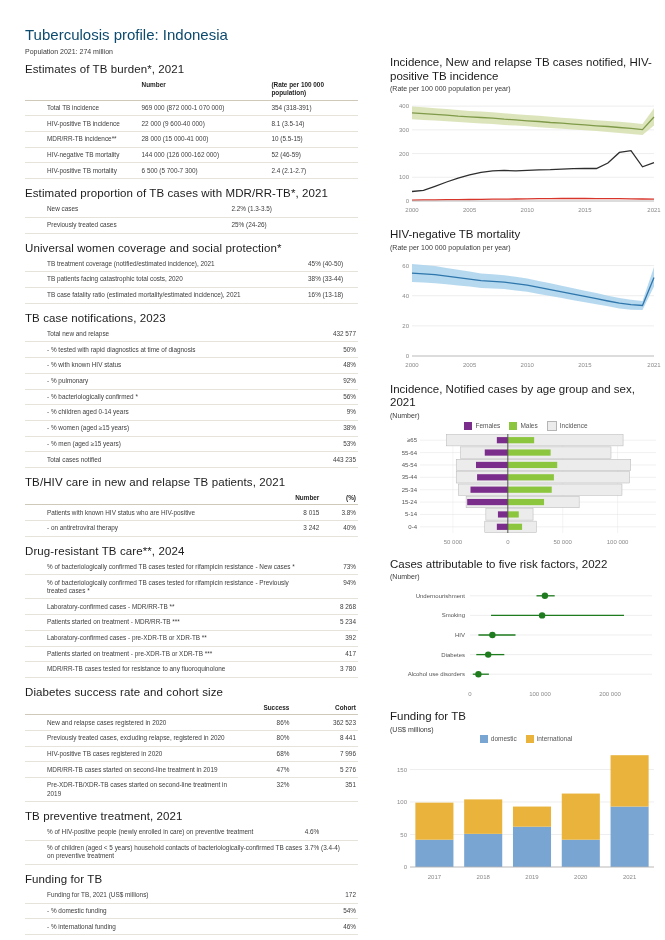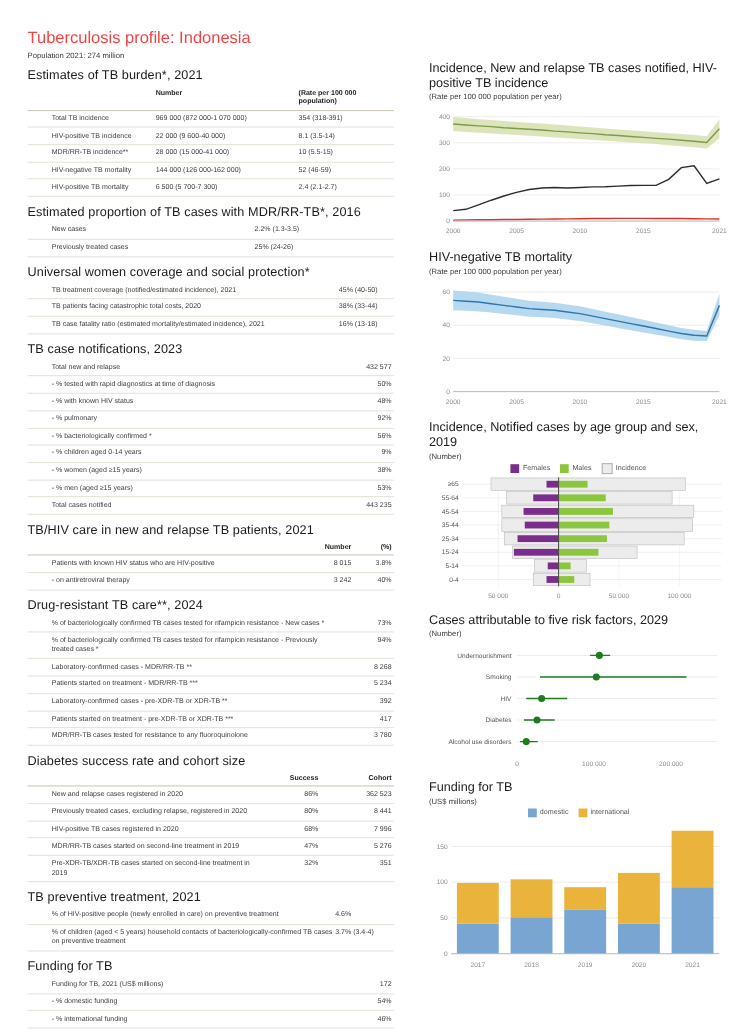--- a/index.html
+++ b/index.html
@@ -1,20 +1,20 @@
 <!DOCTYPE html>
 <html><head>
 <meta charset="utf-8">
 <style>
   html,body{margin:0;padding:0;background:#fff;}
   body{font-family:"Liberation Sans",sans-serif;-webkit-font-smoothing:antialiased;}
   .page{position:relative;width:665px;height:940px;background:#fff;overflow:hidden;}
   .left-col{position:absolute;left:25px;top:26px;width:333px;}
   .right-col{position:absolute;left:390px;top:56px;width:272px;}
-  h1.doc-title{font-size:15px;font-weight:400;color:#ef4444;margin:0 0 5px 0;}
+  h1.doc-title{font-size:15px;font-weight:400;color:#0c4a6e;margin:0 0 5px 0;}
   .pop-note{font-size:7px;color:#3a3a3a;margin:0 0 2px 0;}
   h2.sec{font-size:11.5px;font-weight:400;color:#1c1c1c;margin:8px 0 3px 0;letter-spacing:.1px;}
   .tbl{width:100%;}
   .tr{display:flex;align-items:flex-start;border-bottom:1px solid #e6e3da;padding:3.2px 0;}
   .tr.head{border-bottom:1px solid #cfc9ba;padding:2.5px 0;}
   .td{font-size:6.4px;line-height:1.3;color:#3d3d3d;box-sizing:border-box;padding-right:2px;}
   .td.c0{padding-left:22px;}
   .td.b{font-weight:700;color:#1e1e1e;}
   .chart-block{margin-bottom:12px;}
   .chart-title{font-size:11.5px;color:#1c1c1c;line-height:1.18;}
@@ -62,21 +62,21 @@
           <div class="td" style="flex: 0 0 39%; text-align: left;">144 000 (126 000-162 000)</div>
           <div class="td" style="flex: 0 0 26%; text-align: left;">52 (46-59)</div>
         </div>
         <div class="tr">
           <div class="td c0" style="flex: 0 0 35%; text-align: left;">HIV-positive TB mortality</div>
           <div class="td" style="flex: 0 0 39%; text-align: left;">6 500 (5 700-7 300)</div>
           <div class="td" style="flex: 0 0 26%; text-align: left;">2.4 (2.1-2.7)</div>
         </div>
       </div>
 
-    <h2 class="sec">Estimated proportion of TB cases with MDR/RR-TB*, 2016</h2>
+    <h2 class="sec">Estimated proportion of TB cases with MDR/RR-TB*, 2021</h2>
     <div class="tbl">
         <div class="tr">
           <div class="td c0" style="flex: 0 0 62%; text-align: left;">New cases</div>
           <div class="td" style="flex: 0 0 38%; text-align: left;">2.2% (1.3-3.5)</div>
         </div>
         <div class="tr">
           <div class="td c0" style="flex: 0 0 62%; text-align: left;">Previously treated cases</div>
           <div class="td" style="flex: 0 0 38%; text-align: left;">25% (24-26)</div>
         </div>
       </div>
@@ -297,21 +297,21 @@
           <text x="137.23809523809524" y="114" text-anchor="middle" class="tick">2010</text>
           <text x="194.85714285714286" y="114" text-anchor="middle" class="tick">2015</text>
           <text x="264" y="114" text-anchor="middle" class="tick">2021</text>
           <path d="M22.0,11.0L33.5,12.1L45.0,13.0L56.6,15.0L68.1,16.8L79.6,18.6L91.1,20.4L102.7,21.3L114.2,22.2L125.7,23.8L137.2,25.5L148.8,27.9L160.3,30.3L171.8,32.7L183.3,35.2L194.9,37.7L206.4,40.1L217.9,42.7L229.4,45.1L241.0,46.8L252.5,48.0L264.0,14.0L264.0,33.6L252.5,57.0L241.0,56.7L229.4,55.4L217.9,53.2L206.4,51.3L194.9,49.2L183.3,47.2L171.8,45.1L160.3,43.0L148.8,40.9L137.2,38.8L125.7,37.4L114.2,36.1L102.7,35.5L91.1,34.9L79.6,33.6L68.1,32.4L56.6,31.2L45.0,30.2L33.5,29.6L22.0,29.1Z" fill="#a9d2ec" opacity="0.85"></path>
           <polyline points="22.0,20.1 33.5,20.8 45.0,21.6 56.6,23.1 68.1,24.6 79.6,26.1 91.1,27.6 102.7,28.4 114.2,29.1 125.7,30.6 137.2,32.1 148.8,34.4 160.3,36.7 171.8,38.9 183.3,41.2 194.9,43.4 206.4,45.7 217.9,48.0 229.4,50.2 241.0,51.7 252.5,52.5 264.0,24.6" fill="none" stroke="#2e76ac" stroke-width="1.3"></polyline>
           <line x1="22" x2="264" y1="103" y2="103" stroke="#b5b5b5" stroke-width="0.8"></line>
         </svg>
     </div>
 
     <div class="chart-block">
-      <div class="chart-title">Incidence, Notified cases by age group and sex, 2019</div>
+      <div class="chart-title">Incidence, Notified cases by age group and sex, 2021</div>
       <div class="chart-sub">(Number)</div>
       <div class="legend">
           <span class="legend-item">
             <span class="sq" style="background: rgb(123, 45, 139);"></span>
             <span>Females</span>
           </span>
           <span class="legend-item">
             <span class="sq" style="background: rgb(140, 198, 62);"></span>
             <span>Males</span>
           </span>
@@ -367,21 +367,21 @@
           <line x1="30" x2="266" y1="94.8125" y2="94.8125" stroke="#e8e8e8" stroke-width="0.6"></line>
           <rect x="94.76279069767442" y="89.12" width="51.59069767441859" height="11.385" fill="#ececec" stroke="#b5b5b5" stroke-width="0.5"></rect>
           <rect x="106.83720930232559" y="91.7125" width="10.976744186046503" height="6.2" fill="#7b2d8b"></rect>
           <rect x="117.81395348837209" y="91.7125" width="14.26976744186048" height="6.2" fill="#8cc63e"></rect>
           <text x="27" y="96.8125" text-anchor="end" class="cat">0-4</text>
           <line x1="117.81395348837209" x2="117.81395348837209" y1="2" y2="101" stroke="#444" stroke-width="0.9"></line>
         </svg>
     </div>
 
     <div class="chart-block">
-      <div class="chart-title">Cases attributable to five risk factors, 2029</div>
+      <div class="chart-title">Cases attributable to five risk factors, 2022</div>
       <div class="chart-sub">(Number)</div>
       <svg width="272" height="116">
           <text x="80" y="114" text-anchor="middle" class="tick">0</text>
           <text x="150" y="114" text-anchor="middle" class="tick">100 000</text>
           <text x="220" y="114" text-anchor="middle" class="tick">200 000</text>
           <line x1="80" x2="262" y1="13.8" y2="13.8" stroke="#e6e6e6" stroke-width="0.7"></line>
           <line x1="146.5" x2="164.7" y1="13.8" y2="13.8" stroke="#1e7b1e" stroke-width="1.3"></line>
           <circle cx="154.89999999999998" cy="13.8" r="3.2" fill="#1e7b1e"></circle>
           <text x="75" y="15.8" text-anchor="end" class="cat">Undernourishment</text>
           <line x1="80" x2="262" y1="33.400000000000006" y2="33.400000000000006" stroke="#e6e6e6" stroke-width="0.7"></line>

